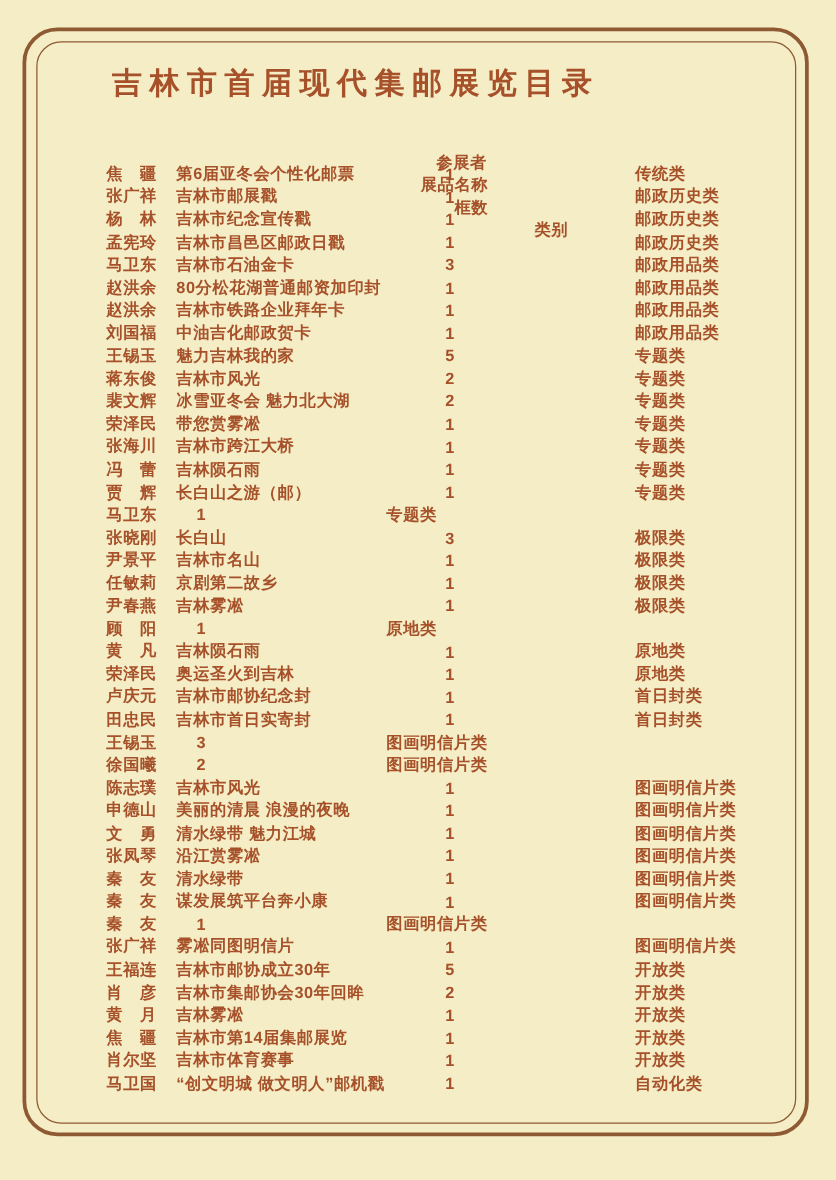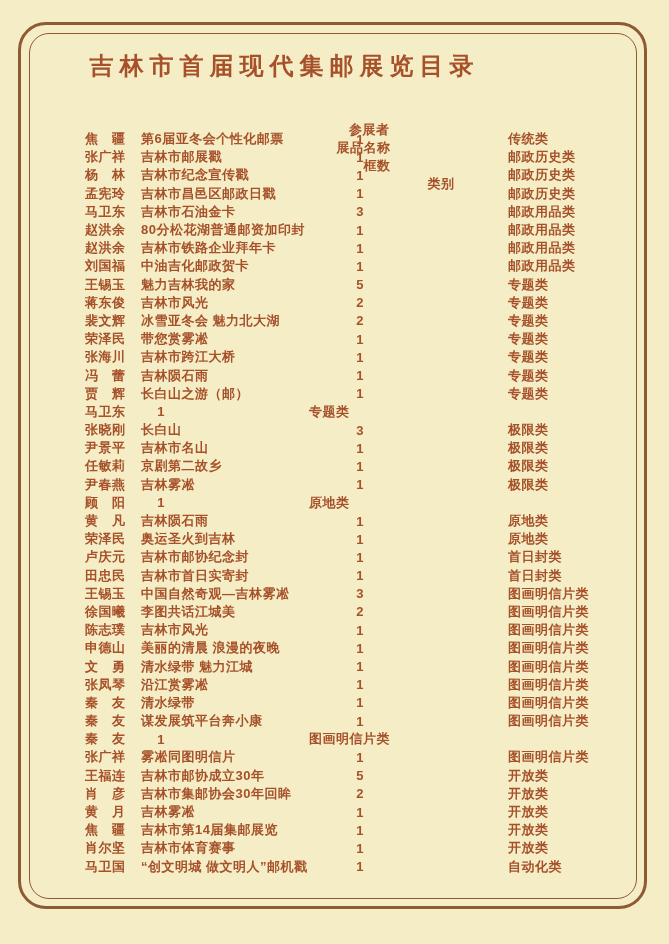--- a/index.html
+++ b/index.html
@@ -198,27 +198,25 @@
       <span class="c-cat">首日封类</span>
     </div>
     <div class="row">
       <span class="c-name">田忠民</span>
       <span class="c-title">吉林市首日实寄封</span>
       <span class="c-frames">1</span>
       <span class="c-cat">首日封类</span>
     </div>
     <div class="row">
       <span class="c-name">王锡玉</span>
-      <span class="c-title">中国自然奇观—吉林雾凇</span>
       <span class="c-frames">3</span>
       <span class="c-cat">图画明信片类</span>
     </div>
     <div class="row">
       <span class="c-name">徐国曦</span>
-      <span class="c-title">李图共话江城美</span>
       <span class="c-frames">2</span>
       <span class="c-cat">图画明信片类</span>
     </div>
     <div class="row">
       <span class="c-name">陈志璞</span>
       <span class="c-title">吉林市风光</span>
       <span class="c-frames">1</span>
       <span class="c-cat">图画明信片类</span>
     </div>
     <div class="row">

